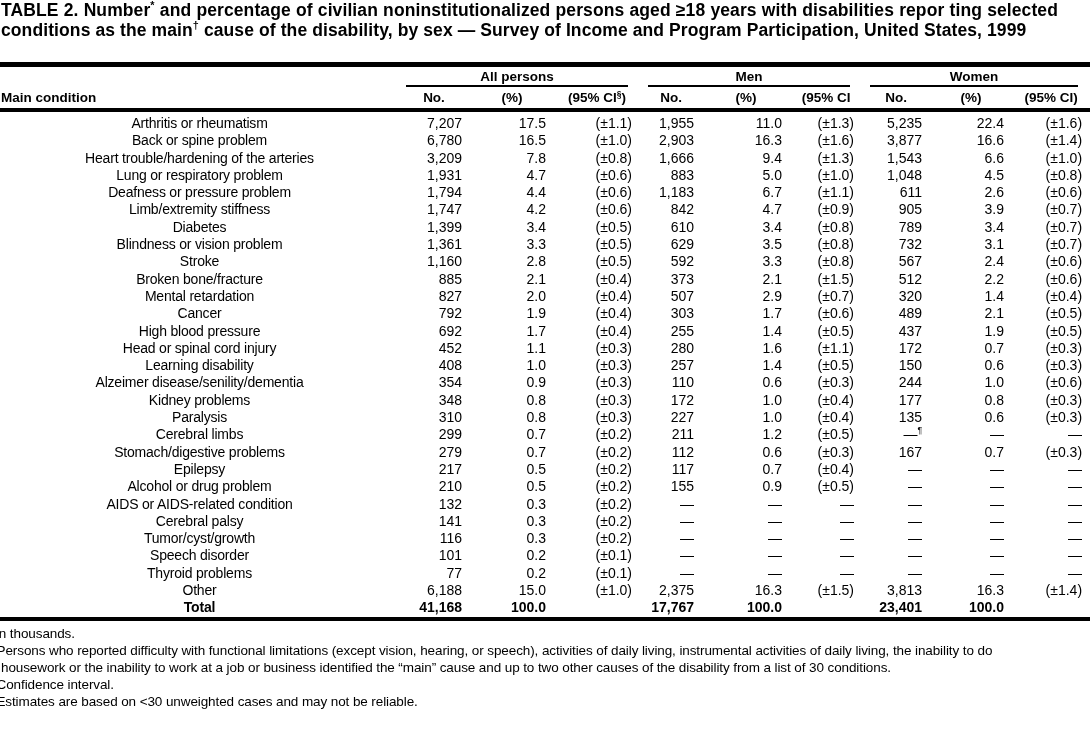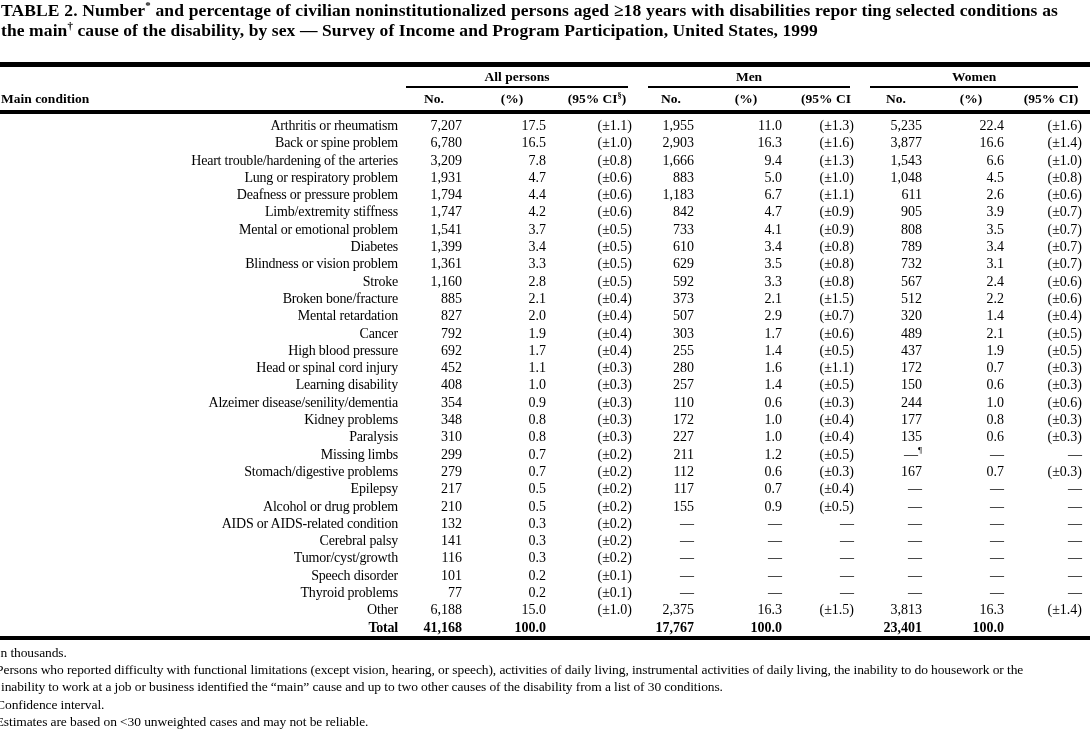--- a/index.html
+++ b/index.html
@@ -1,17 +1,17 @@
 <!DOCTYPE html>
 <html><head>
 <meta charset="utf-8">
 <style>
   html,body{margin:0;padding:0;background:#fff;color:#000;}
   body{width:1090px;font-family:"Liberation Sans","DejaVu Sans",sans-serif;}
-  .page{width:1060px;box-sizing:border-box;font-family:Liberation Serif, serif;}
+  .page{width:1060px;box-sizing:border-box;}
 
   .table-title{
     font-weight:bold;font-size:17.5px;line-height:19.5px;
     text-align:justify;padding:1px 2px 4px 1px;letter-spacing:.1px;
   }
   .table-title sup, .rich sup, th sup, td sup{
     font-size:62%;vertical-align:super;line-height:0;
   }
 
   table.data{
@@ -33,21 +33,21 @@
   tr.subhead-row th{
     border-bottom:4px solid #000;text-align:center;
     padding:3px 0 3px 0;
   }
   tr.subhead-row th.cond-head{text-align:left;padding-left:1px;}
 
   tbody td{
     font-size:14px;line-height:17.3px;height:17.3px;padding:0;
     white-space:nowrap;overflow:hidden;
   }
-  tbody td.cond{text-align:right;padding-left:1px;letter-spacing:-.2px;}
+  tbody td.cond{text-align:center;padding-left:1px;letter-spacing:-.2px;}
   tbody td.num{text-align:right;padding-right:8px;}
   tbody tr.bold td{font-weight:bold;}
   tbody tr:first-child td{padding-top:3px;}
 
   .footnotes{font-size:13.5px;line-height:17.2px;padding:4px 2px 0 1px;letter-spacing:-.1px;}
   .fn{text-indent:-11px;text-align:left;}
   .fn .sym{font-size:62%;vertical-align:super;line-height:0;padding-right:2px;}
 </style>
 </head>
 <body>
@@ -162,32 +162,20 @@
           <td class="num">4.2</td>
           <td class="num">(±0.6)</td>
           <td class="num">842</td>
           <td class="num">4.7</td>
           <td class="num">(±0.9)</td>
           <td class="num">905</td>
           <td class="num">3.9</td>
           <td class="num">(±0.7)</td>
         </tr>
         <tr>
-          <td class="cond">Mental or emotional problem</td>
-          <td class="num">1,541</td>
-          <td class="num">3.7</td>
-          <td class="num">(±0.5)</td>
-          <td class="num">733</td>
-          <td class="num">4.1</td>
-          <td class="num">(±0.9)</td>
-          <td class="num">808</td>
-          <td class="num">3.5</td>
-          <td class="num">(±0.7)</td>
-        </tr>
-        <tr>
           <td class="cond">Diabetes</td>
           <td class="num">1,399</td>
           <td class="num">3.4</td>
           <td class="num">(±0.5)</td>
           <td class="num">610</td>
           <td class="num">3.4</td>
           <td class="num">(±0.8)</td>
           <td class="num">789</td>
           <td class="num">3.4</td>
           <td class="num">(±0.7)</td>
@@ -318,21 +306,21 @@
           <td class="num">0.8</td>
           <td class="num">(±0.3)</td>
           <td class="num">227</td>
           <td class="num">1.0</td>
           <td class="num">(±0.4)</td>
           <td class="num">135</td>
           <td class="num">0.6</td>
           <td class="num">(±0.3)</td>
         </tr>
         <tr>
-          <td class="cond">Missing limbs</td>
+          <td class="cond">Cerebral limbs</td>
           <td class="num">299</td>
           <td class="num">0.7</td>
           <td class="num">(±0.2)</td>
           <td class="num">211</td>
           <td class="num">1.2</td>
           <td class="num">(±0.5)</td>
           <td class="num">—<sup>¶</sup></td>
           <td class="num">—</td>
           <td class="num">—</td>
         </tr>

